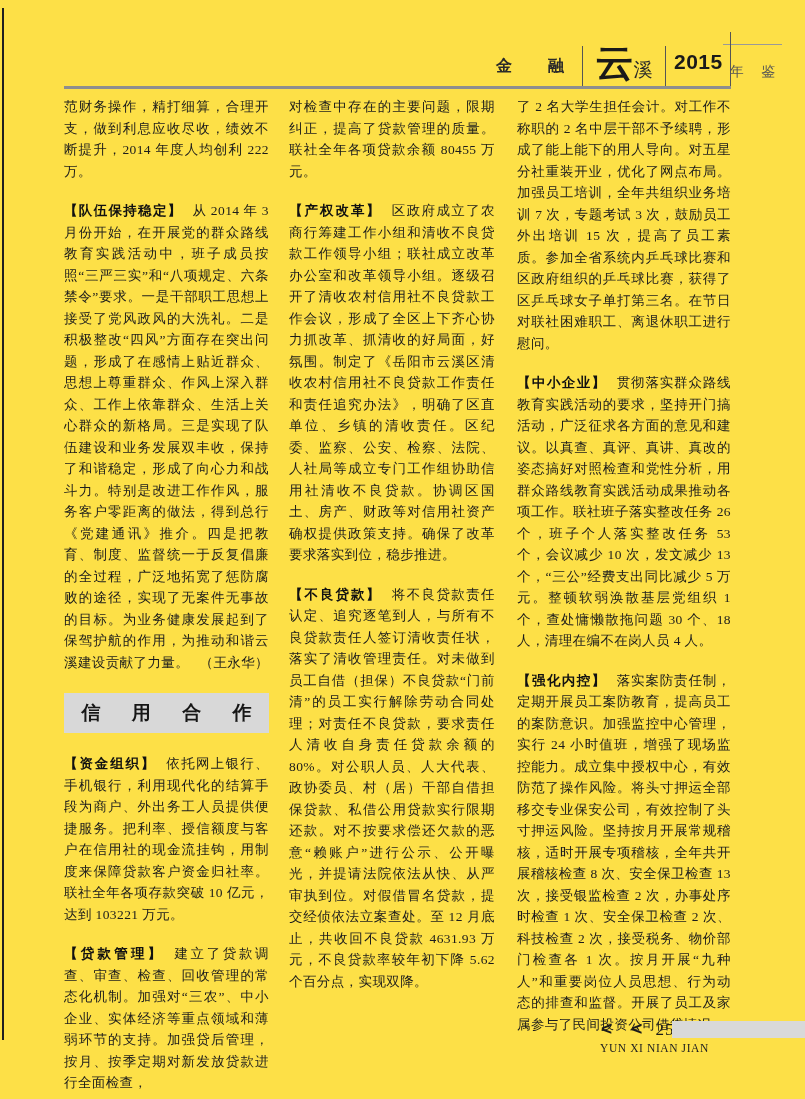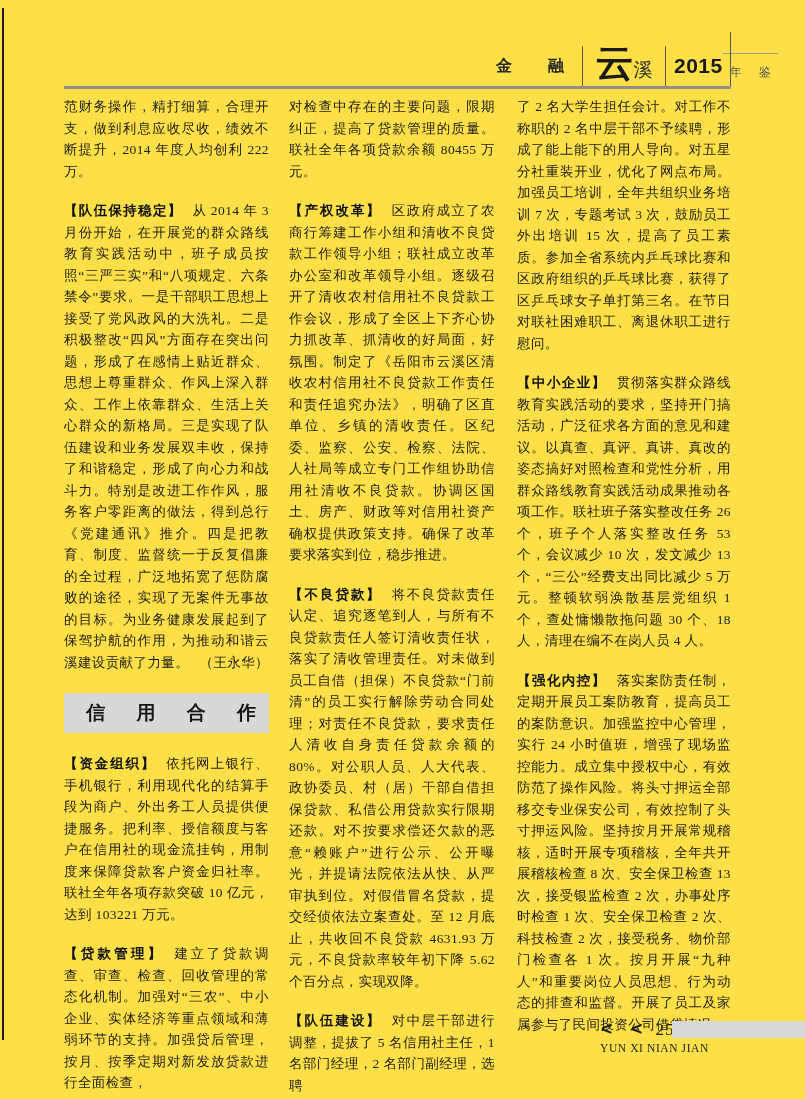--- a/index.html
+++ b/index.html
@@ -17,37 +17,37 @@
   .vdiv{width:1px;background:#555;height:40px;align-self:flex-end;}
   .vdiv.tall{height:54px;}
   .logo{width:74px;display:flex;align-items:flex-end;justify-content:center;
     padding:0 4px 4px 4px;}
   .logo-main{font-size:38px;font-weight:700;line-height:1;color:#1a1a1a;}
   .logo-sub{font-size:19px;font-weight:400;line-height:1.25;color:#2a2a2a;}
   .year-block{width:50px;padding:0 6px 5px 8px;text-align:center;display:flex;
     flex-direction:row;align-items:center;}
   .year{font-family:"Liberation Sans","DejaVu Sans",sans-serif;font-weight:700;
     font-size:21px;line-height:1;color:#1a1a1a;letter-spacing:0.5px;}
-  .year-sub{font-size:12px;color:#555;letter-spacing:7px;text-indent:7px;
-    border-top:1px solid #999;margin-top:3px;padding-top:10px;white-space:nowrap;}
+  .year-sub{font-size:14px;color:#555;letter-spacing:7px;text-indent:7px;
+    border-top:1px solid #999;margin-top:3px;padding-top:18px;white-space:nowrap;}
   .rule{position:absolute;top:86px;left:64px;width:667px;height:3px;background:#8e8e8e;}
 
   
   .col{position:absolute;top:96px;text-align:justify;
     font-size:13.5px;line-height:21.5px;letter-spacing:0.4px;color:#1c1c1c;}
   .col1{left:64px;width:205px;}
   .col2{left:289px;width:206px;}
   .col3{left:517px;width:214px;}
   .para{margin:0 0 18px 0;}
   .para::after{content:"";display:block;clear:both;}
   .h{font-family:Liberation Sans, sans-serif;font-weight:700;
     letter-spacing:1px;margin-right:10px;color:#111;}
   .sig{float:right;}
 
-  .section-box{background:#d8d8d8;height:40px;line-height:40px;text-align:right;
+  .section-box{background:#d8d8d8;height:40px;line-height:40px;text-align:center;
     font-family:"Liberation Sans","DejaVu Sans",sans-serif;font-weight:700;
     font-size:19px;letter-spacing:13px;text-indent:13px;color:#161616;
     margin:20px 0 20px 0;}
 
   
   .pageno{position:absolute;top:1018px;left:601px;display:flex;align-items:baseline;}
   .pageno-marker{font-family:"Liberation Sans","DejaVu Sans",sans-serif;
     font-weight:700;font-size:19px;letter-spacing:7px;color:#1a1a1a;}
   .pageno-num{font-size:17px;color:#1a1a1a;margin-left:6px;letter-spacing:1px;}
   .footer-bar{position:absolute;top:1021px;left:672px;width:133px;height:17px;background:#d9d9d9;}
@@ -88,21 +88,20 @@
     <p class="para"><span class="h">【贷款管理】</span><span>建立了贷款调查、审查、检查、回收管理的常态化机制。加强对“三农”、中小企业、实体经济等重点领域和薄弱环节的支持。加强贷后管理，按月、按季定期对新发放贷款进行全面检查，</span></p>
   </div>
 
   <div class="col col2">
     <p class="para"><span>对检查中存在的主要问题，限期纠正，提高了贷款管理的质量。联社全年各项贷款余额 80455 万元。</span></p>
 
     <p class="para"><span class="h">【产权改革】</span><span>区政府成立了农商行筹建工作小组和清收不良贷款工作领导小组；联社成立改革办公室和改革领导小组。逐级召开了清收农村信用社不良贷款工作会议，形成了全区上下齐心协力抓改革、抓清收的好局面，好氛围。制定了《岳阳市云溪区清收农村信用社不良贷款工作责任和责任追究办法》，明确了区直单位、乡镇的清收责任。区纪委、监察、公安、检察、法院、人社局等成立专门工作组协助信用社清收不良贷款。协调区国土、房产、财政等对信用社资产确权提供政策支持。确保了改革要求落实到位，稳步推进。</span></p>
 
     <p class="para"><span class="h">【不良贷款】</span><span>将不良贷款责任认定、追究逐笔到人，与所有不良贷款责任人签订清收责任状，落实了清收管理责任。对未做到员工自借（担保）不良贷款“门前清”的员工实行解除劳动合同处理；对责任不良贷款，要求责任人清收自身责任贷款余额的 80%。对公职人员、人大代表、政协委员、村（居）干部自借担保贷款、私借公用贷款实行限期还款。对不按要求偿还欠款的恶意“赖账户”进行公示、公开曝光，并提请法院依法从快、从严审执到位。对假借冒名贷款，提交经侦依法立案查处。至 12 月底止，共收回不良贷款 4631.93 万元，不良贷款率较年初下降 5.62 个百分点，实现双降。</span></p>
 
-    <p class="para"><span class="h">【队伍建设】</span><span>对中层干部进行调整，提拔了 5 名信用社主任，1 名部门经理，2 名部门副经理，选聘</span></p>
   </div>
 
   <div class="col col3">
     <p class="para"><span>了 2 名大学生担任会计。对工作不称职的 2 名中层干部不予续聘，形成了能上能下的用人导向。对五星分社重装开业，优化了网点布局。加强员工培训，全年共组织业务培训 7 次，专题考试 3 次，鼓励员工外出培训 15 次，提高了员工素质。参加全省系统内乒乓球比赛和区政府组织的乒乓球比赛，获得了区乒乓球女子单打第三名。在节日对联社困难职工、离退休职工进行慰问。</span></p>
 
     <p class="para"><span class="h">【中小企业】</span><span>贯彻落实群众路线教育实践活动的要求，坚持开门搞活动，广泛征求各方面的意见和建议。以真查、真评、真讲、真改的姿态搞好对照检查和党性分析，用群众路线教育实践活动成果推动各项工作。联社班子落实整改任务 26 个，班子个人落实整改任务 53 个，会议减少 10 次，发文减少 13 个，“三公”经费支出同比减少 5 万元。整顿软弱涣散基层党组织 1 个，查处慵懒散拖问题 30 个、18 人，清理在编不在岗人员 4 人。</span></p>
 
     <p class="para"><span class="h">【强化内控】</span><span>落实案防责任制，定期开展员工案防教育，提高员工的案防意识。加强监控中心管理，实行 24 小时值班，增强了现场监控能力。成立集中授权中心，有效防范了操作风险。将头寸押运全部移交专业保安公司，有效控制了头寸押运风险。坚持按月开展常规稽核，适时开展专项稽核，全年共开展稽核检查 8 次、安全保卫检查 13 次，接受银监检查 2 次，办事处序时检查 1 次、安全保卫检查 2 次、科技检查 2 次，接受税务、物价部门检查各 1 次。按月开展“九种人”和重要岗位人员思想、行为动态的排查和监督。开展了员工及家属参与了民间投资公司借贷情况</span></p>
   </div>
 

